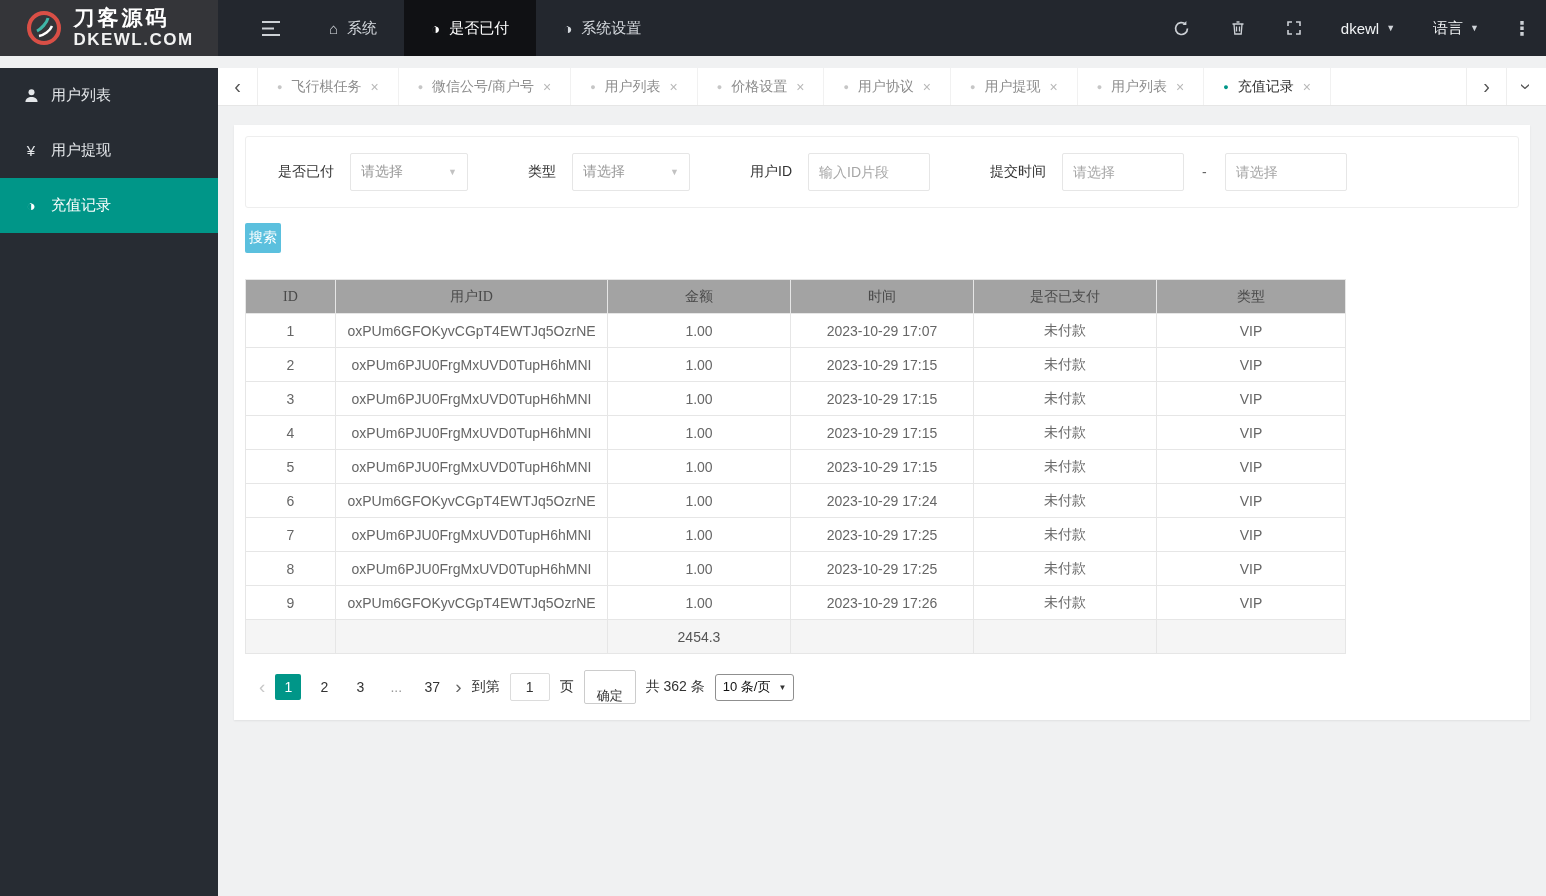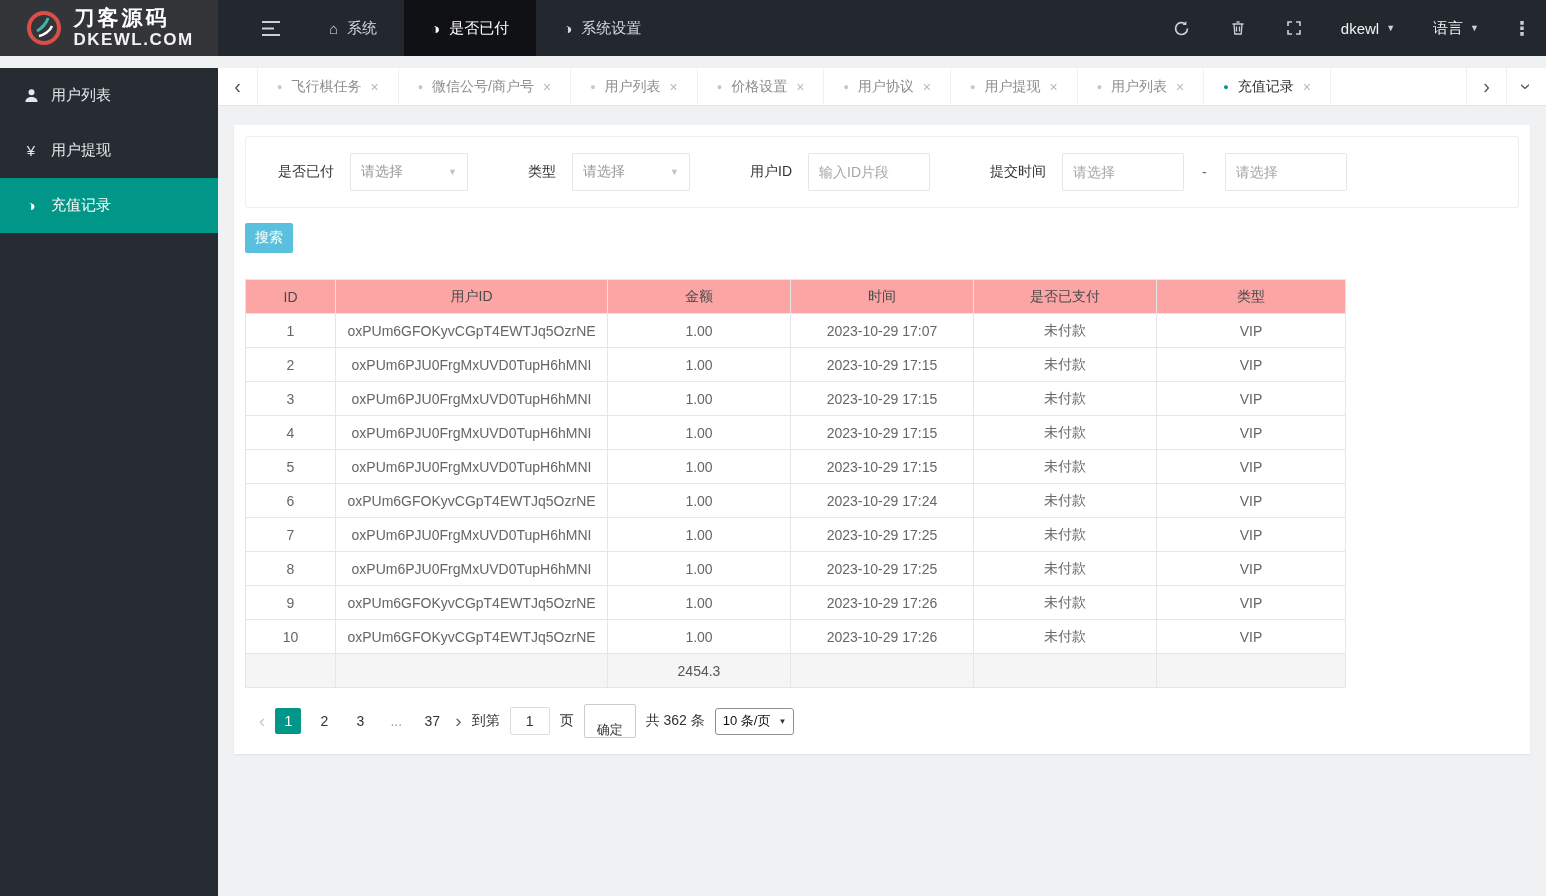--- a/index.html
+++ b/index.html
@@ -50,25 +50,25 @@
 
   .filter-box { border:1px solid #eee; border-radius:3px; height:72px; display:flex; align-items:center; padding-left:32px; }
   .fgroup { display:flex; align-items:center; gap:16px; margin-right:60px; }
   .f-label { color:#333; font-size:14px; white-space:nowrap; }
   .f-select { width:118px; height:38px; border:1px solid #e6e6e6; border-radius:2px; display:flex; align-items:center; justify-content:space-between; padding:0 10px; color:#999; background:#fff; cursor:pointer; }
   .caret2 { color:#c2c2c2; font-size:9px; }
   .f-input { width:122px; height:38px; border:1px solid #e6e6e6; border-radius:2px; padding:0 10px; font-size:14px; color:#666; outline:none; font-family:inherit; }
   .f-input::placeholder { color:#a6a6a6; }
   .dash { color:#666; margin:0 2px; }
 
-  .search-btn { display:block; margin-top:15px; width:48px; height:30px; background:#5bc0de; color:#fff; border:none; border-radius:2px; font-size:14px; cursor:pointer; font-family:inherit; }
+  .search-btn { display:block; margin-top:15px; width:36px; height:30px; background:#5bc0de; color:#fff; border:none; border-radius:2px; font-size:14px; cursor:pointer; font-family:inherit; }
 
   .data-table { border-collapse:collapse; margin-top:26px; table-layout:fixed; width:1100px; }
   .data-table th, .data-table td { border:1px solid #e6e6e6; height:34px; text-align:center; font-size:14px; color:#666; padding:0 8px; white-space:nowrap; overflow:hidden; }
-  .data-table th { background:#fca5a5; color:#4a4a4a; font-weight:normal; }
+  .data-table th { background:#a3a3a3; color:#4a4a4a; font-weight:normal;font-family:Liberation Serif, serif; }
   .data-table tfoot td { background:#f5f5f5; color:#555; }
 
   .pager { display:flex; align-items:center; gap:10px; margin-top:16px; padding-left:14px; font-size:14px; color:#333; }
   .pages { display:inline-flex; gap:10px; align-items:center; }
   .page-btn { min-width:26px; height:26px; line-height:26px; text-align:center; cursor:pointer; border-radius:2px; padding:0 4px; }
   .page-btn.active { background:#009688; color:#fff; }
   .page-btn.ell { color:#999; cursor:default; }
   .page-chev { font-size:19px; line-height:26px; cursor:pointer; }
   .page-chev.prev { color:#c8c8c8; }
   .page-chev.next { color:#666; }
@@ -329,28 +329,20 @@
           <tr>
             <td>8</td>
             <td>oxPUm6PJU0FrgMxUVD0TupH6hMNI</td>
             <td>1.00</td>
             <td>2023-10-29 17:25</td>
             <td>未付款</td>
             <td>VIP</td>
           </tr>
           <tr>
             <td>9</td>
-            <td>oxPUm6GFOKyvCGpT4EWTJq5OzrNE</td>
-            <td>1.00</td>
-            <td>2023-10-29 17:26</td>
-            <td>未付款</td>
-            <td>VIP</td>
-          </tr>
-          <tr>
-            <td>10</td>
             <td>oxPUm6GFOKyvCGpT4EWTJq5OzrNE</td>
             <td>1.00</td>
             <td>2023-10-29 17:26</td>
             <td>未付款</td>
             <td>VIP</td>
           </tr>
         </tbody>
       <tfoot>
           <tr>
             <td></td>

